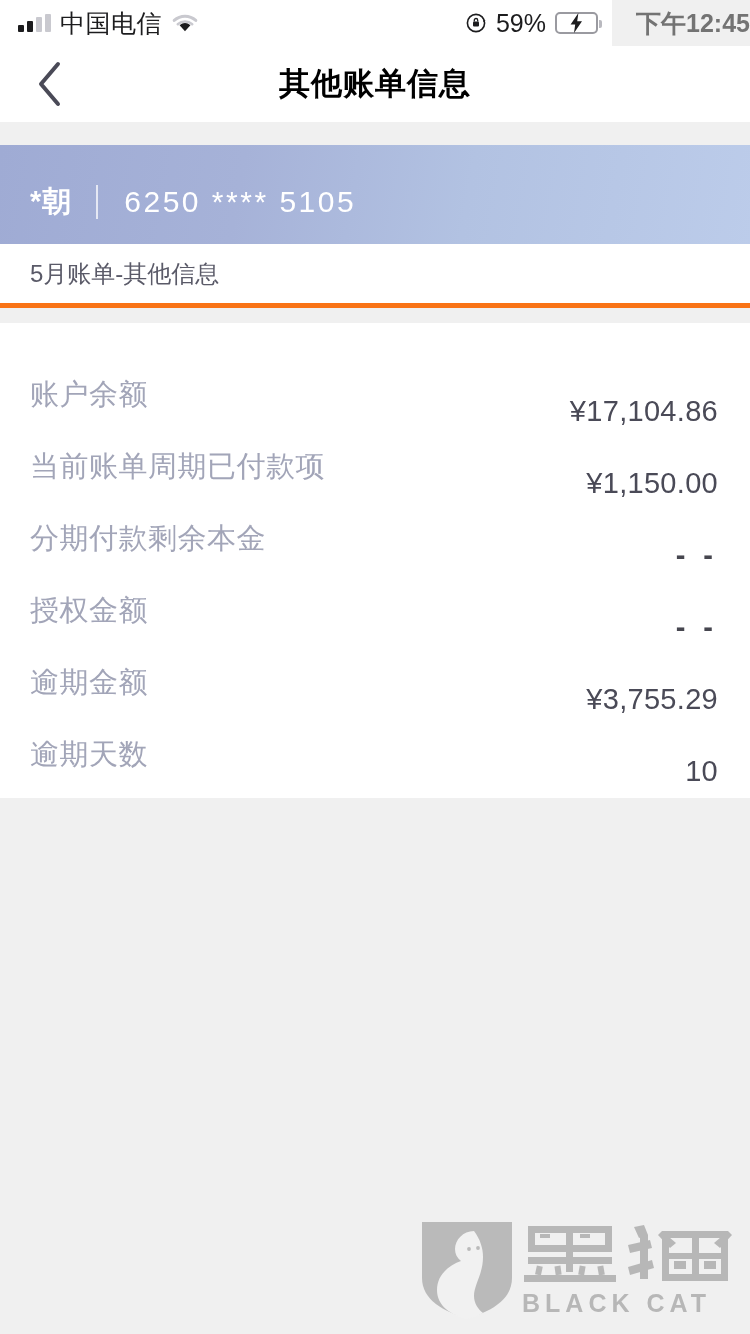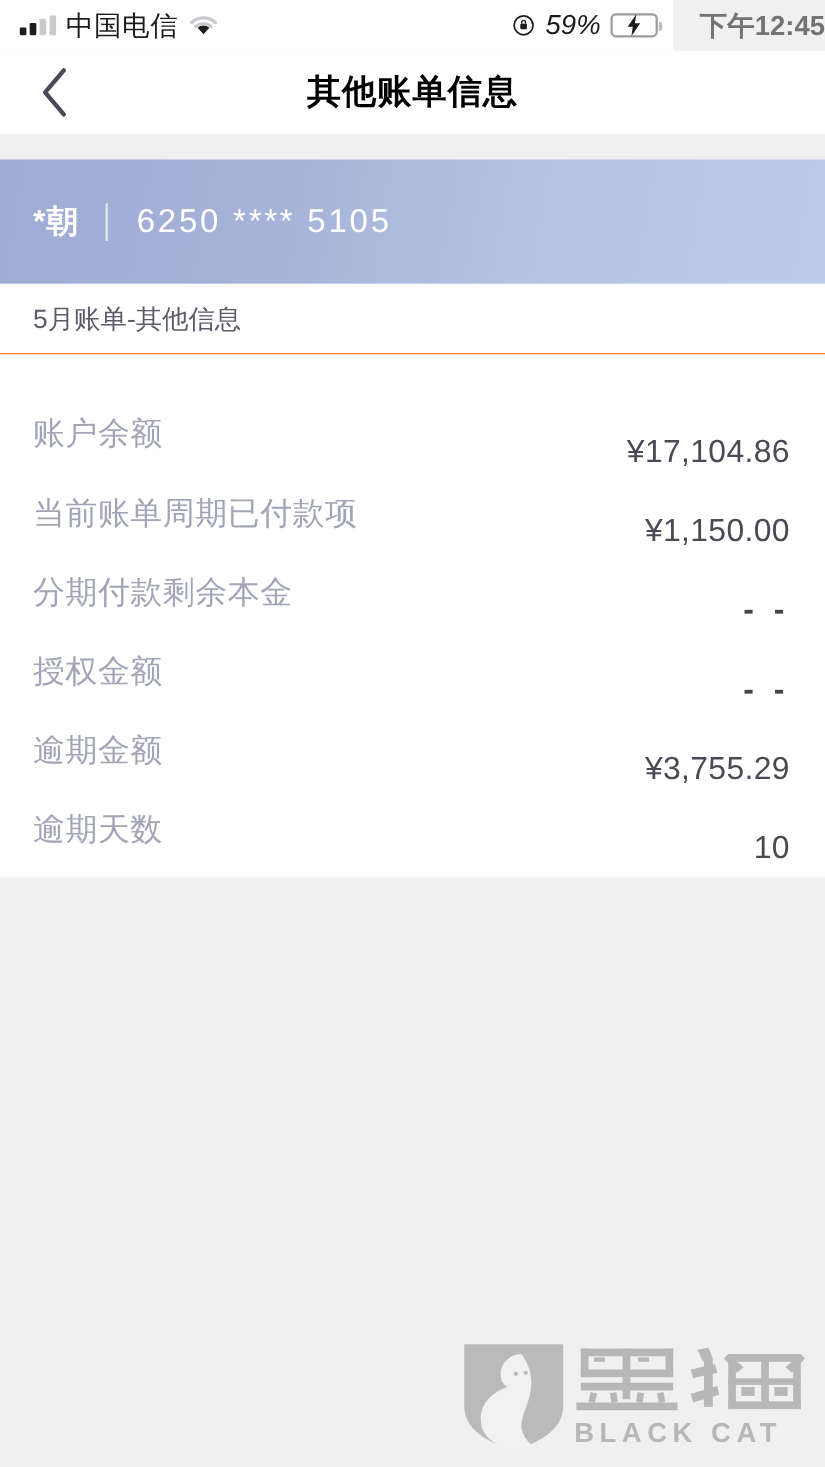--- a/index.html
+++ b/index.html
@@ -28,21 +28,21 @@
   .wifi{ width:28px; height:20px; position:relative; }
   .wifi svg{ display:block; }
 
   .sb-center{
     position:absolute; left:0; width:750px; text-align:right;
     font-size:25px; font-weight:700; color:#737373; letter-spacing:0px;
   }
 
   .sb-right{ position:absolute; right:14px; display:flex; align-items:center; gap:9px; }
   .rotlock{ width:22px; height:22px; }
-  .batt-pct{ font-size:25px; color:#1c1c1e;font-style:italic; }
+  .batt-pct{ font-size:25px; color:#1c1c1e; }
   .batt{
     position:relative; width:43px; height:22px; border:2px solid #9a9aa0;
     border-radius:5px; padding:2px;
   }
   .batt::after{
     content:""; position:absolute; right:-6px; top:6px; width:3px; height:8px;
     background:#b9b9bf; border-radius:0 2px 2px 0;
   }
   .batt-fill{
     width:59%; height:100%; background:#2ccf55; border-radius:2px; position:relative;
@@ -78,23 +78,23 @@
   }
   .card-div{
     width:2px; height:34px; background:rgba(255,255,255,.72); margin:0 26px 0 24px;
   }
   .card-num{
     font-size:30px; color:#ffffff; letter-spacing:2.5px; font-weight:400;
   }
 
   
   .subbar{
-    position:absolute; top:258px; left:0; width:750px; height:64px;
+    position:absolute; top:244px; left:0; width:750px; height:64px;
     background:#ffffff; display:flex; align-items:center;
-    border-bottom:1px solid #f97316;
+    border-bottom:5px solid #f97316;
   }
   .subbar span{ padding-left:30px; font-size:24px; color:#5a5a68; }
 
   
   .list{
     position:absolute; top:323px; left:0; width:750px; height:475px;
     background:#ffffff; padding-top:36px;
   }
   .row{
     height:72px; display:flex; align-items:center; justify-content:space-between;

